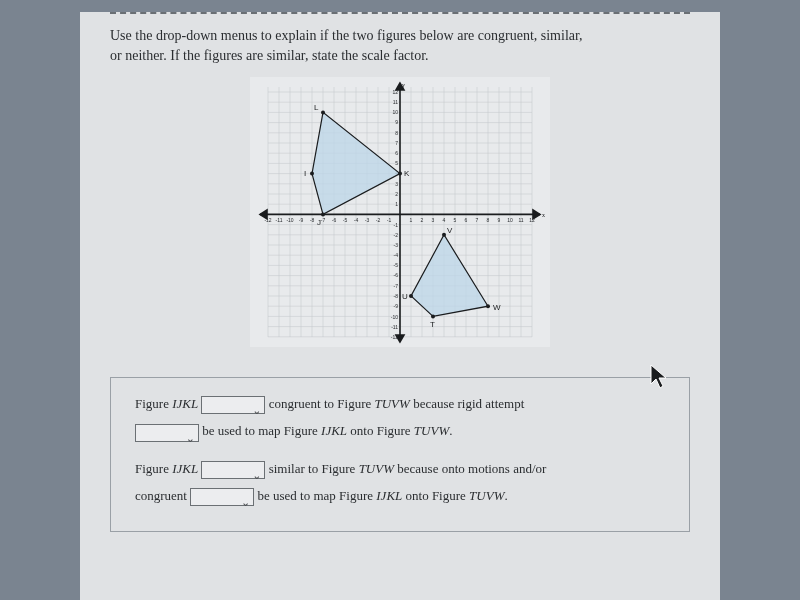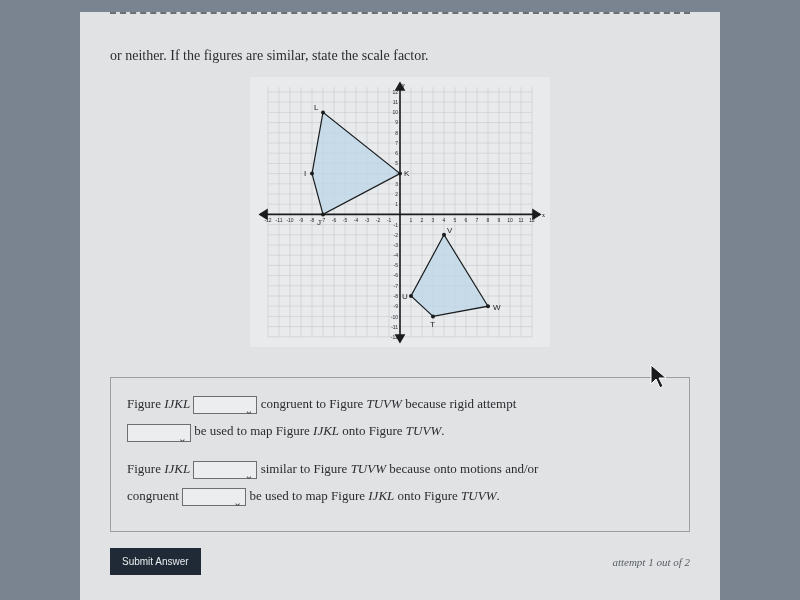--- a/index.html
+++ b/index.html
@@ -32,21 +32,21 @@
   .graph-area {
     display: flex;
     justify-content: center;
     margin: 10px 0 30px 0;
   }
   svg.plot {
     background: #e8eaec;
   }
   .answer-box {
     border: 1px solid #9aa0a6;
-    padding: 12px 16px;
+    padding: 12px 24px;
     background: #e0e2e4;
     margin-top: 14px;
     font-size: 13px;
     color: #2a2d30;
     line-height: 2.1;
   }
   .answer-box .para {
     margin-bottom: 10px;
   }
   .sel {
@@ -94,21 +94,21 @@
     pointer-events: none;
   }
 </style>
 </head>
 <body>
 
 <div class="page-wrap">
   <div class="divider"></div>
 
   <div class="prompt">
-    <br>
+    <span>Use the drop-down menus to explain if the two figures below are congruent, similar,</span><br>
     <span>or neither. If the figures are similar, state the scale factor.</span>
   </div>
 
   <div class="graph-area">
     <svg class="plot" width="300" height="270" viewBox="0 0 300 270">
 
       <g stroke="#c2c6ca" stroke-width="0.5">
 
         <line x1="18" y1="10" x2="18" y2="260"></line>
           <line x1="29" y1="10" x2="29" y2="260"></line>
@@ -269,21 +269,17 @@
     <div class="para">
       <span>Figure </span><span class="italic">IJKL</span>
       <span class="sel"><span class="chev">⌄</span></span>
       <span> similar to Figure </span><span class="italic">TUVW</span><span> because onto motions and/or</span><br>
       <span>congruent </span>
       <span class="sel"><span class="chev">⌄</span></span>
       <span> be used to map Figure </span><span class="italic">IJKL</span><span> onto Figure </span><span class="italic">TUVW</span><span>.</span>
     </div>
   </div>
 
-  <div class="footer">
-    <button class="submit-btn">Submit Answer</button>
-    <span class="attempt">attempt 1 out of 2</span>
-  </div>
 
   <svg class="cursor" width="20" height="26" viewBox="0 0 20 26">
     <path d="M1 1 L1 20 L6 15 L10 24 L13 22 L9 14 L16 14 Z" fill="#1a1c1e" stroke="#ffffff" stroke-width="1"></path>
   </svg>
 </div>
 
 </body></html>

